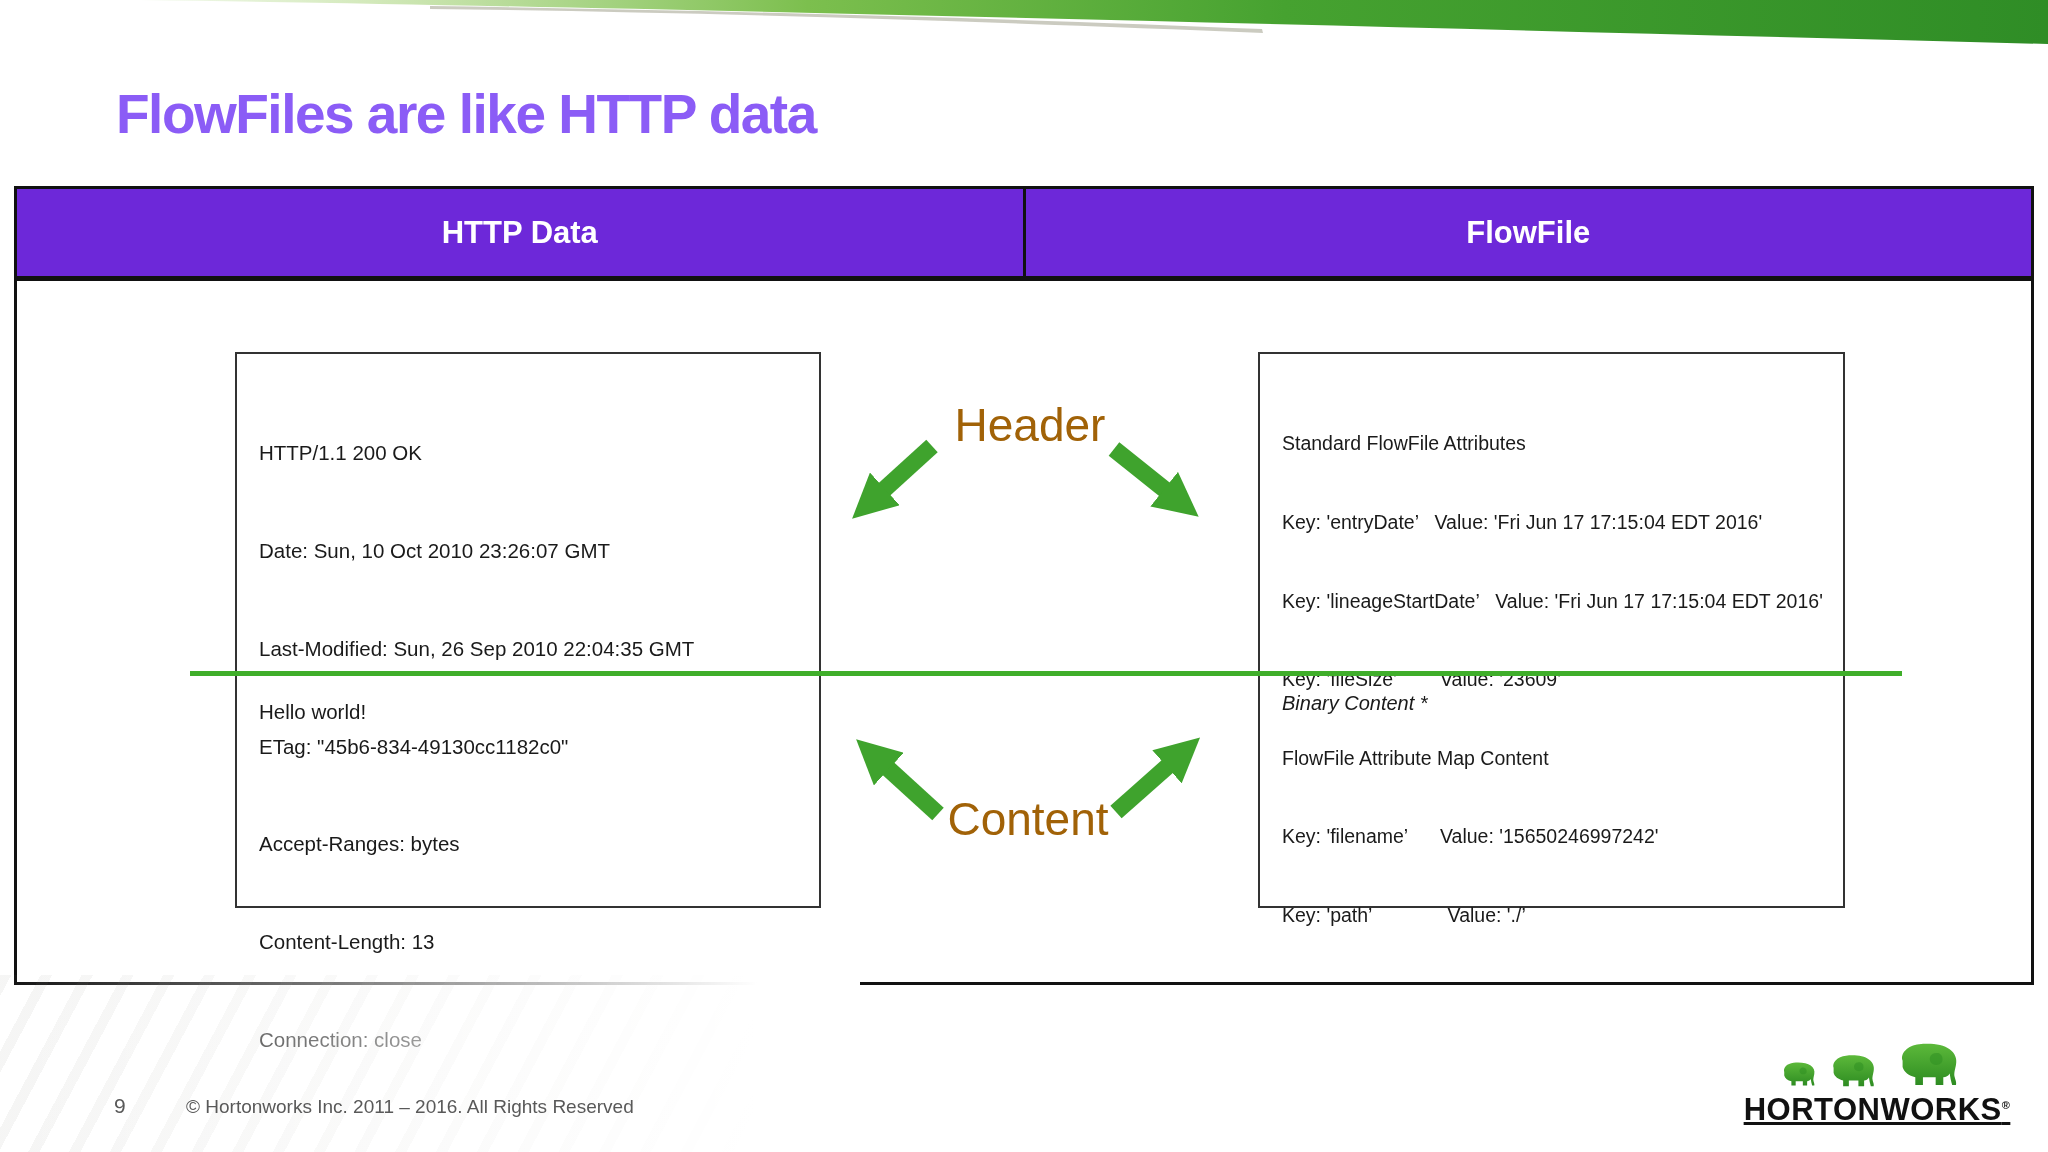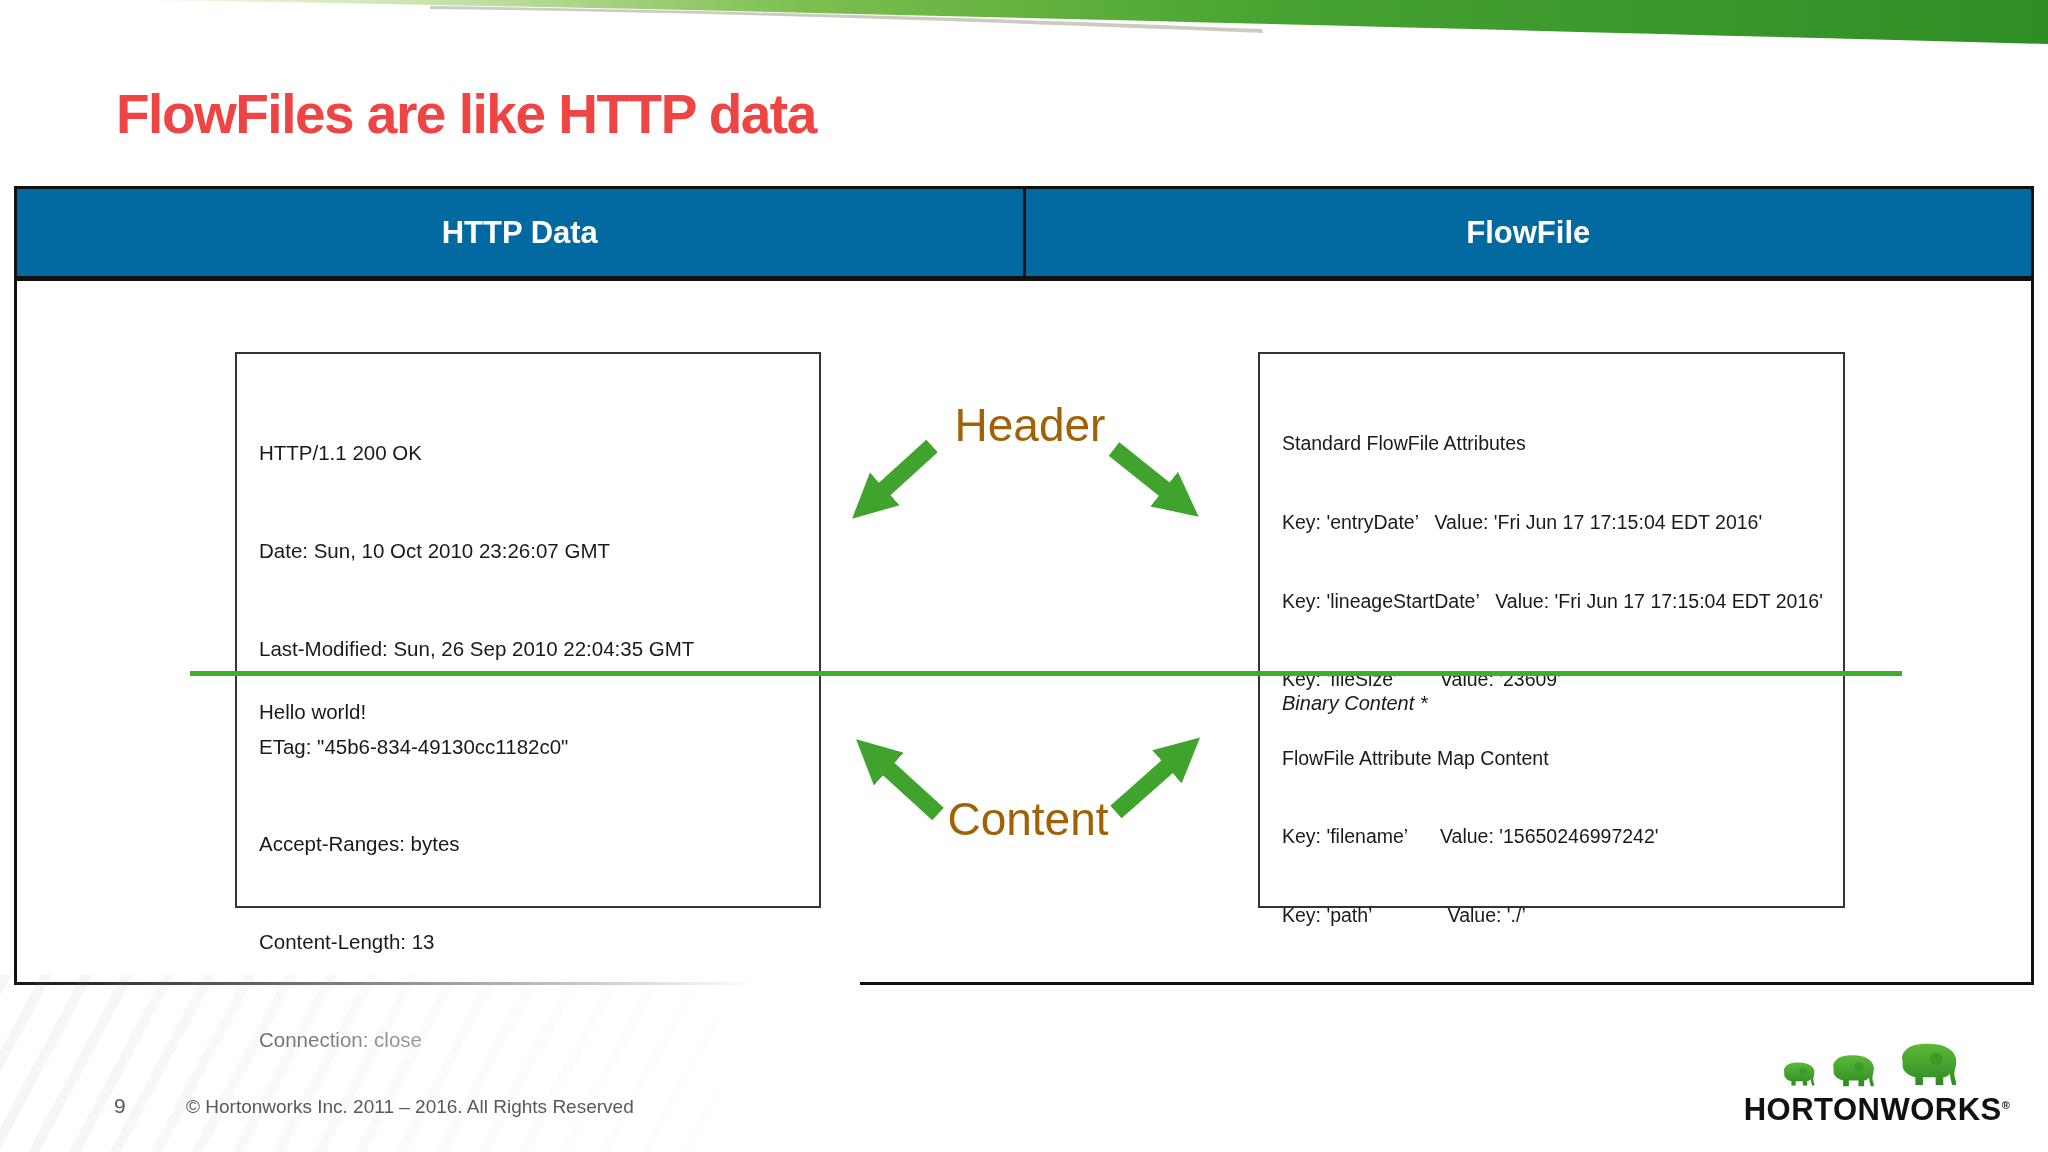--- a/index.html
+++ b/index.html
@@ -10,30 +10,30 @@
     color:#1a1a1a;
   }
   .abs{position:absolute;}
 
   
   .banner{left:0;top:0;width:2048px;height:62px;}
 
   
   .title{
     left:116px;top:82px;
-    font-size:55px;font-weight:bold;letter-spacing:-1.5px;color:#ef4444;
+    font-size:55px;font-weight:bold;letter-spacing:-1.5px;color:#8b5cf6;
   }
 
   
   .table{
     left:14px;top:186px;width:2020px;height:799px;
     border:3px solid #111;box-sizing:border-box;background:#fff;
   }
   .thead{
-    height:92px;display:flex;background:#0369a1;
+    height:92px;display:flex;background:#6d28d9;
     border-bottom:5px solid #111;box-sizing:border-box;
   }
   .th{
     flex:1;display:flex;align-items:center;justify-content:center;
     color:#fff;font-size:31px;font-weight:bold;
   }
   .th-left{border-right:3px solid #111;}
 
   
   .innerbox{border:2px solid #333;background:#fff;box-sizing:border-box;}
@@ -59,21 +59,21 @@
 
   
   .page-num{left:114px;top:1094px;font-size:21px;color:#595959;}
   .copyright{left:186px;top:1096px;font-size:19px;color:#595959;}
 
   
   .logo{left:1742px;top:1028px;width:270px;text-align:center;}
   .logo svg{display:block;margin:0 auto;}
   .wordmark{
     font-size:31px;font-weight:800;letter-spacing:0.5px;color:#111;
-    margin-top:2px;white-space:nowrap;
+    margin-top:2px;white-space:nowrap;text-decoration:underline;
   }
   .regmark{font-size:11px;vertical-align:super;font-weight:700;}
 
   
   .texture{
     left:0;top:975px;width:860px;height:177px;
     background:repeating-linear-gradient(118deg,
       rgba(120,120,110,0.07) 0px, rgba(120,120,110,0.07) 10px,
       rgba(255,255,255,0) 10px, rgba(255,255,255,0) 36px);
   }

